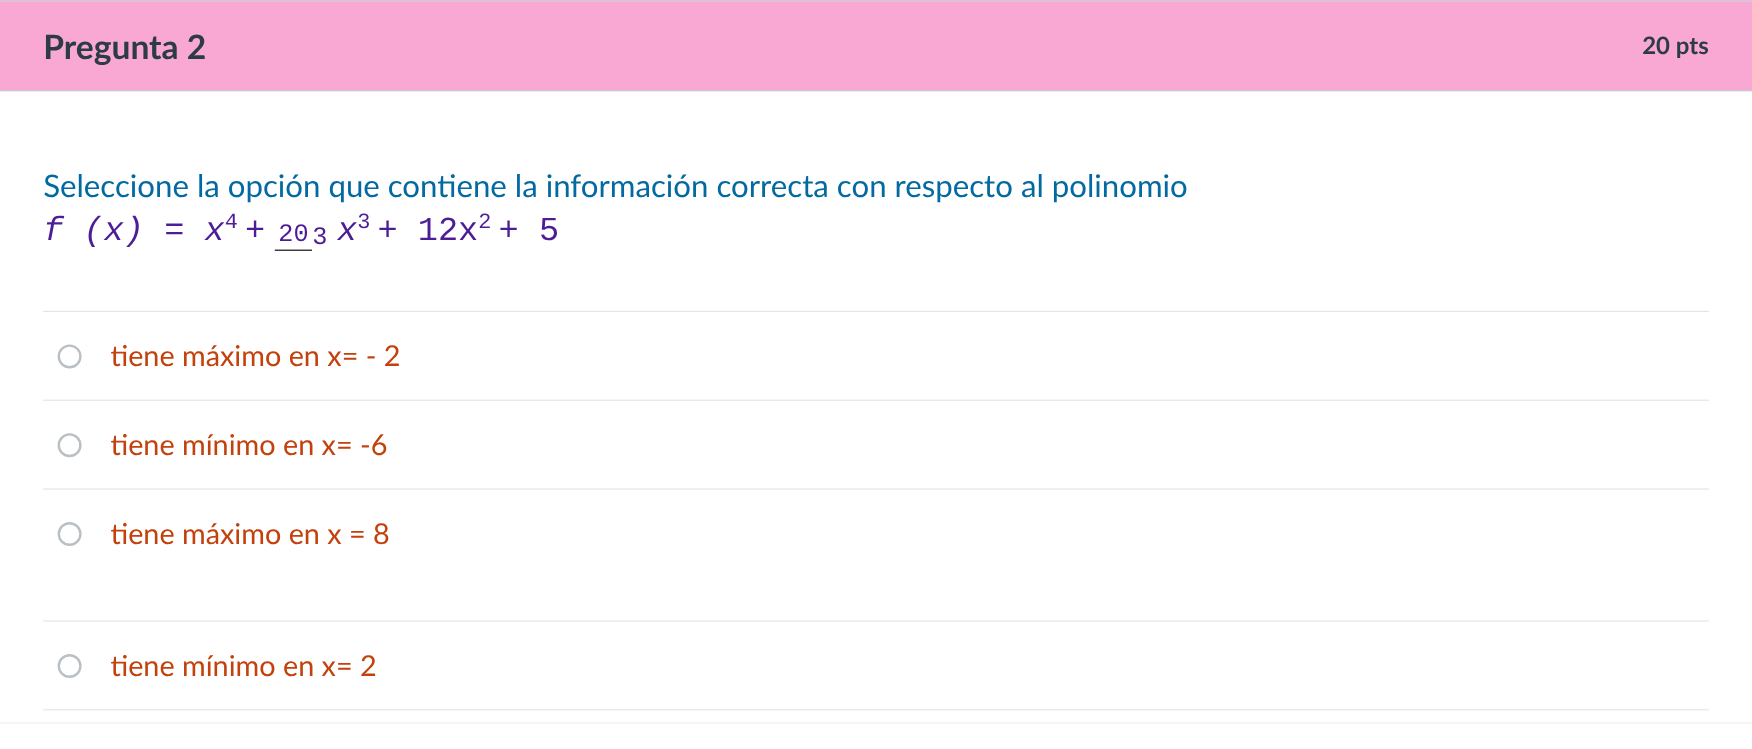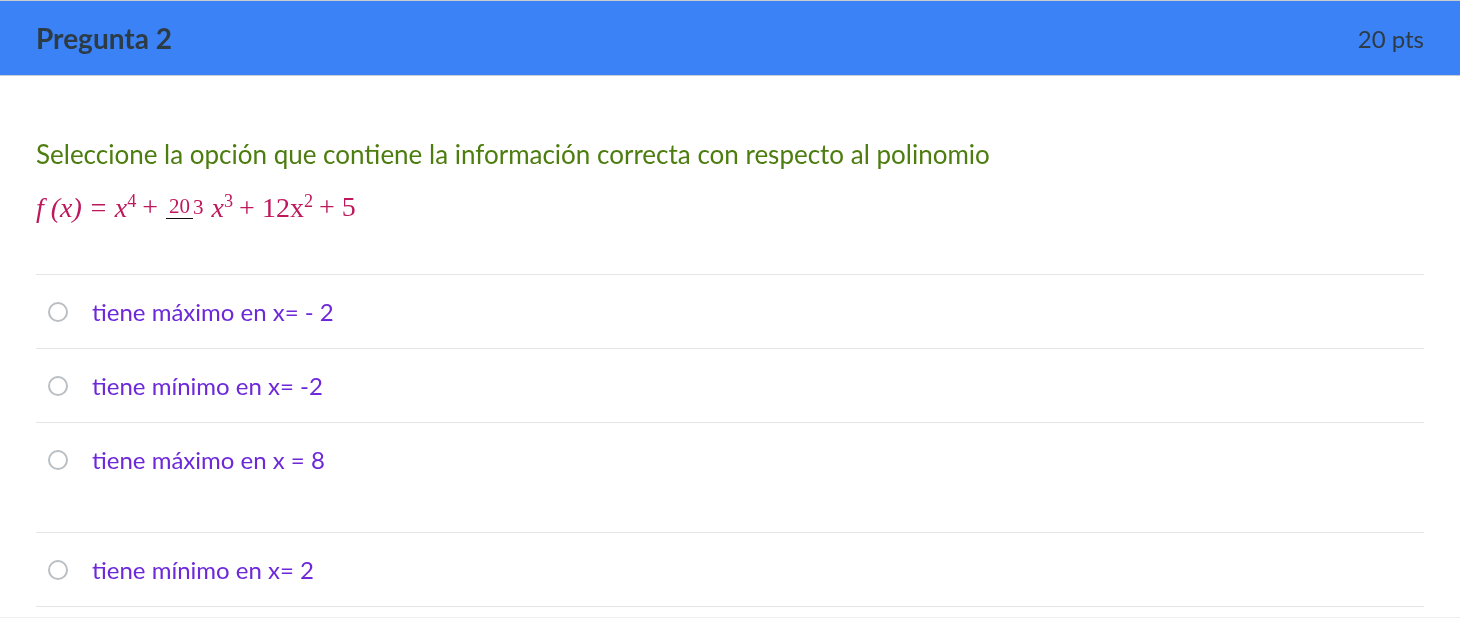--- a/index.html
+++ b/index.html
@@ -1,40 +1,40 @@
 <!DOCTYPE html>
 <html><head>
 <meta charset="utf-8">
 <style>
   * { box-sizing: border-box; margin: 0; padding: 0; }
   html, body { width: 1460px; height: 624px; font-family: "Lato", "Helvetica Neue", Arial, sans-serif; color: #2d3b45; background: #fff; }
   .question-card { border-top: 1px solid #c7cdd1; border-bottom: 1px solid #eee; }
   .question-header {
     display: flex; justify-content: space-between; align-items: center;
-    background: #3b82f6; border-bottom: 1px solid #c7cdd1;
+    background: #f9a8d4; border-bottom: 1px solid #c7cdd1;
     padding: 20px 36px 20px 36px;
   }
   .question-title { font-size: 28px; font-weight: 700; color: #2d3b45; }
-  .question-points { font-size: 24px; font-weight: 400; color: #2d3b45; }
+  .question-points { font-size: 20px; font-weight: 700; color: #2d3b45; }
   .question-body { padding: 60px 36px 10px 36px; }
-  .prompt-text { font-size: 26px; line-height: 1.45; color: #4d7c0f; margin-bottom: 17px; }
+  .prompt-text { font-size: 26px; line-height: 1.45; color: #0369a1; margin-bottom: 2px; }
   .formula {
-    font-family: Liberation Serif, serif;
-    font-size: 28px; color: #be185d; white-space: nowrap; display:flex; align-items:center; gap:6px;
+    font-family: Liberation Mono, monospace;
+    font-size: 28px; color: #4c1d95; white-space: nowrap; display:flex; align-items:flex-end; gap:6px;
   }
   .formula .var { font-style: italic; }
   .formula sup { font-size: 0.65em; vertical-align: super; }
   .frac { display:inline-flex; flex-direction:row; align-items:center; vertical-align:middle; font-size:0.75em; line-height:1; margin:0 2px; }
   .frac .num { border-bottom:1.5px solid #111; padding:0 3px 1px; }
   .frac .den { padding-top:1px; }
   .options { margin-top: 50px; }
   .option-row {
     display:flex; align-items:center; gap: 24px;
     border-top: 1px solid #e5e5e5; padding: 22px 12px;
-    font-size: 24px; color: #6d28d9;
+    font-size: 24px; color: #c2410c;
   }
   .option-row:last-child { border-bottom: 1px solid #e5e5e5; margin-top: 36px; }
   .radio {
     width: 20px; height: 20px; border: 2px solid #b9bfc3; border-radius: 50%;
     flex: 0 0 20px; background: #fff; cursor: pointer;
   }
 </style>
 </head>
 <body>
 
@@ -58,21 +58,21 @@
       <span> + 5</span>
     </div>
 
     <div class="options">
       <label class="option-row">
         <span class="radio"></span>
         <span>tiene máximo en x= - 2</span>
       </label>
       <label class="option-row">
         <span class="radio"></span>
-        <span>tiene mínimo en x= -2</span>
+        <span>tiene mínimo en x= -6</span>
       </label>
       <label class="option-row">
         <span class="radio"></span>
         <span>tiene máximo en x = 8</span>
       </label>
       <label class="option-row">
         <span class="radio"></span>
         <span>tiene mínimo en x= 2</span>
       </label>
     </div>

